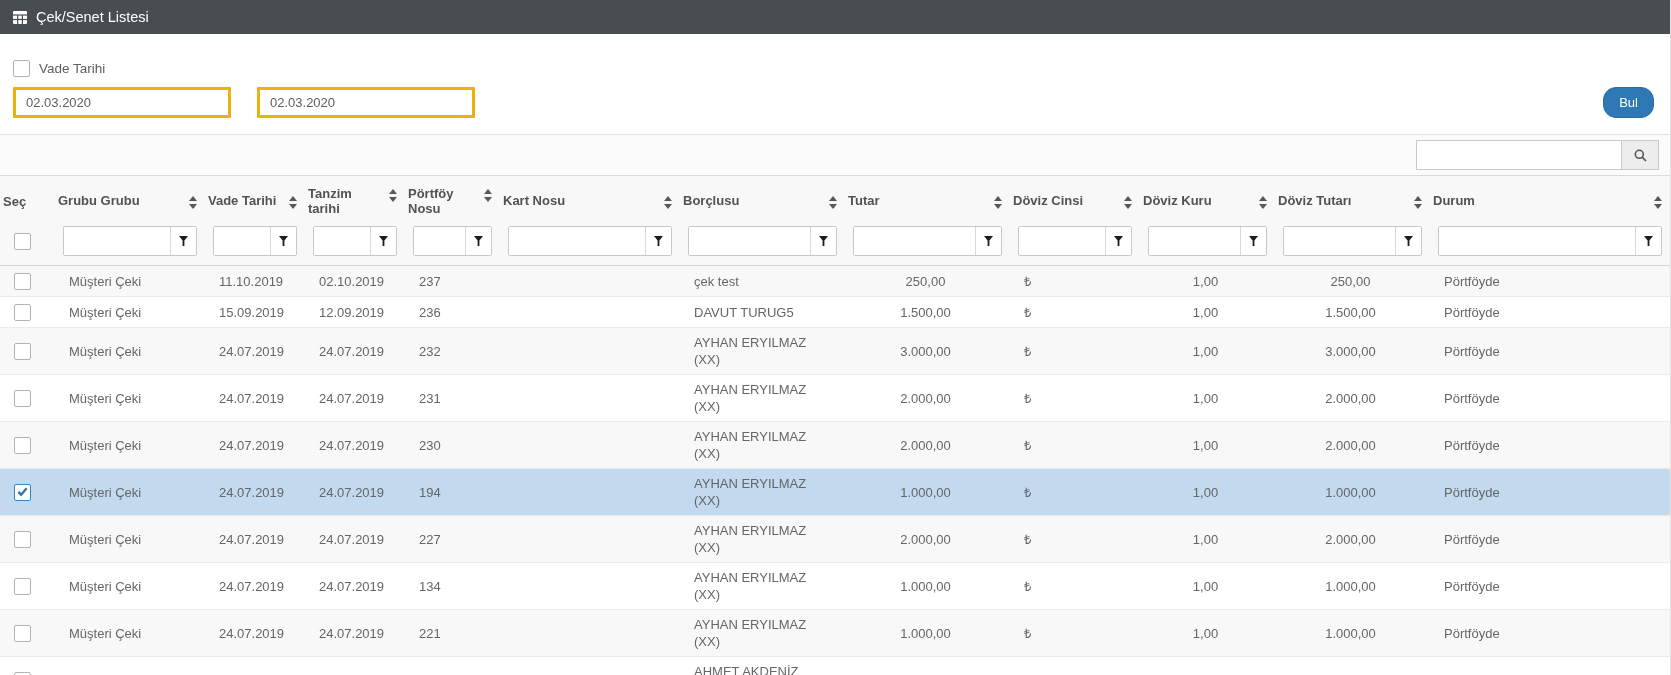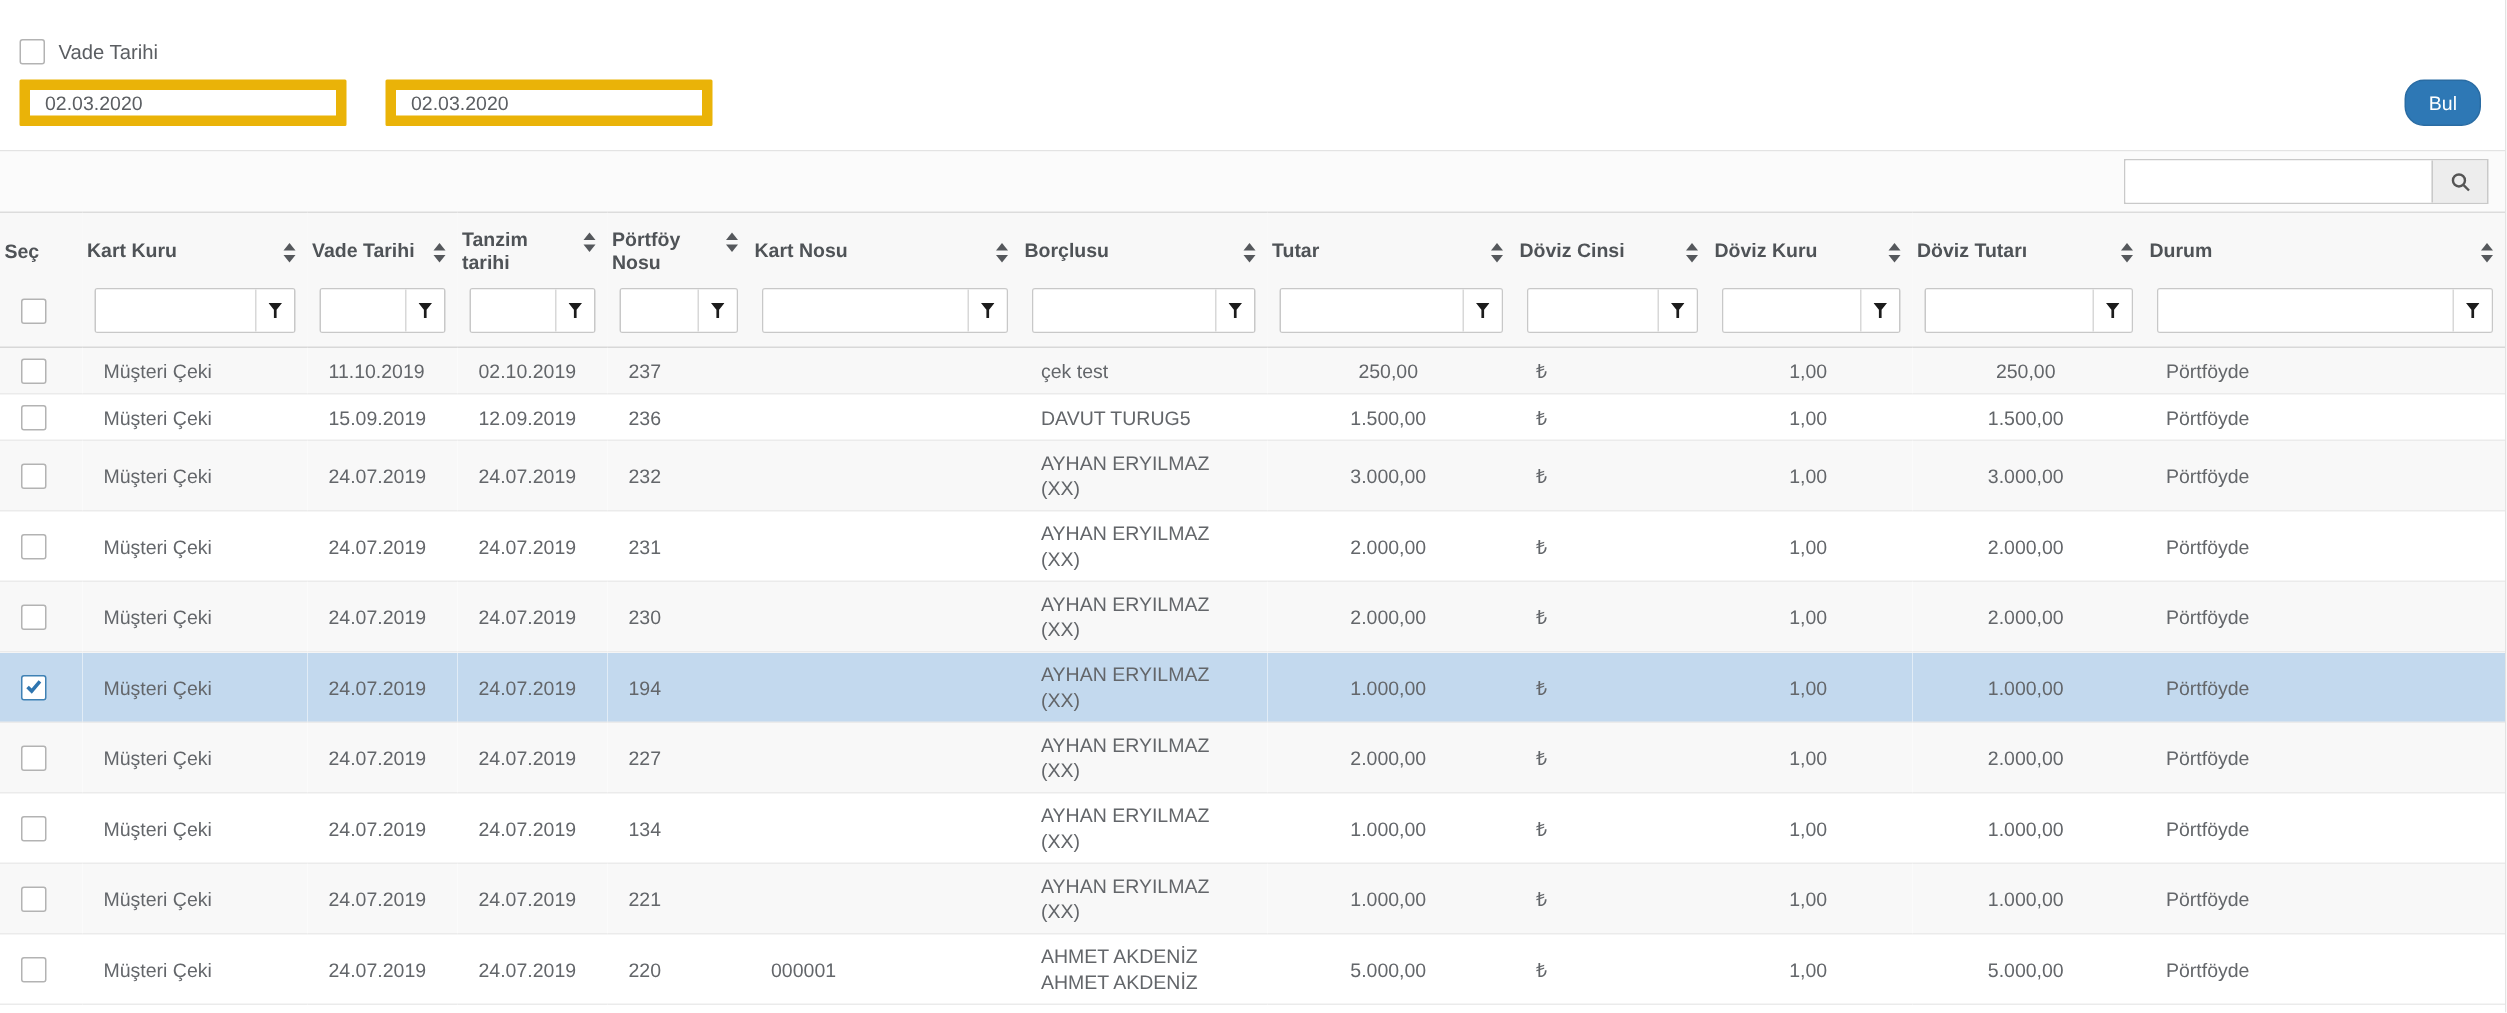--- a/index.html
+++ b/index.html
@@ -14,21 +14,21 @@
     height:34px;background:#484d52;color:#fff;display:flex;align-items:center;
     padding:0 13px;gap:9px;font-size:14.5px;
   }
   .titlebar .ticon{display:flex;align-items:center;}
 
   
   .filter-section{padding:26px 16px 16px 13px;border-bottom:1px solid #e3e3e3;}
   .vt-row{display:flex;align-items:center;gap:9px;margin-bottom:10px;font-size:13.5px;color:#5b5e62;cursor:default;}
   .dates-row{display:flex;align-items:center;gap:26px;}
   .date-input{
-    width:218px;height:31px;box-sizing:border-box;border:7px solid #eab308;border-radius:1px;
+    width:218px;height:31px;box-sizing:border-box;border:3px solid #eab308;border-radius:1px;
     padding:0 10px;font-size:13px;color:#5b5e62;font-family:"Liberation Sans",sans-serif;outline:none;
   }
   .btn-blue{
     background:#2e78b5;border:1px solid #2a6ca3;color:#fff;font-size:13px;border-radius:3px;
     padding:7px 15px;cursor:pointer;font-family:"Liberation Sans",sans-serif;
   }
   .bul{margin-left:auto;border-radius:13px;}
 
   
   .search-row{
@@ -76,20 +76,34 @@
   .cb{display:inline-block;width:15px;height:15px;background:#fff;border:1px solid #b3b3b3;
     border-radius:2px;vertical-align:middle;cursor:pointer;line-height:0;text-align:center;}
   .cb.checked{border-color:#3f81b4;}
   .cb.checked svg{margin-top:1px;}
 </style>
 </head>
 <body>
 
 <div class="panel">
 
+  <div class="titlebar">
+    <span class="ticon">
+      <svg width="14" height="13" viewBox="0 0 14 13">
+        <rect width="14" height="13" rx="1" fill="#ffffff"></rect>
+        <g stroke="#484d52" stroke-width="1.2">
+          <line x1="0" y1="4" x2="14" y2="4"></line>
+            <line x1="0" y1="8.5" x2="14" y2="8.5"></line>
+          <line x1="4.7" y1="4" x2="4.7" y2="13"></line>
+            <line x1="9.4" y1="4" x2="9.4" y2="13"></line>
+        </g>
+      </svg>
+    </span>
+    <span>Çek/Senet Listesi</span>
+  </div>
 
   <div class="filter-section">
     <div class="vt-row">
       <span class="cb"></span>
       <span>Vade Tarihi</span>
     </div>
     <div class="dates-row">
       <input class="date-input" type="text" value="02.03.2020" style="">
       <input class="date-input" type="text" value="02.03.2020" style="">
       <button class="btn-blue bul">Bul</button>
@@ -122,21 +136,21 @@
         <col class="c9">
         <col class="c10">
         <col class="c11">
     </colgroup>
     <thead>
       <tr class="hdr">
           <th class="c0"><span>Seç</span></th>
           <th class="c1"><span class="sort">
               <i class="up"></i>
               <i class="dn"></i>
-            </span><span>Kart Kuru</span></th>
+            </span><span>Grubu Grubu</span></th>
           <th class="c2"><span class="sort">
               <i class="up"></i>
               <i class="dn"></i>
             </span><span>Vade Tarihi</span></th>
           <th class="c3"><span class="sort">
               <i class="up"></i>
               <i class="dn"></i>
             </span><span>Tanzim tarihi</span></th>
           <th class="c4"><span class="sort">
               <i class="up"></i>

